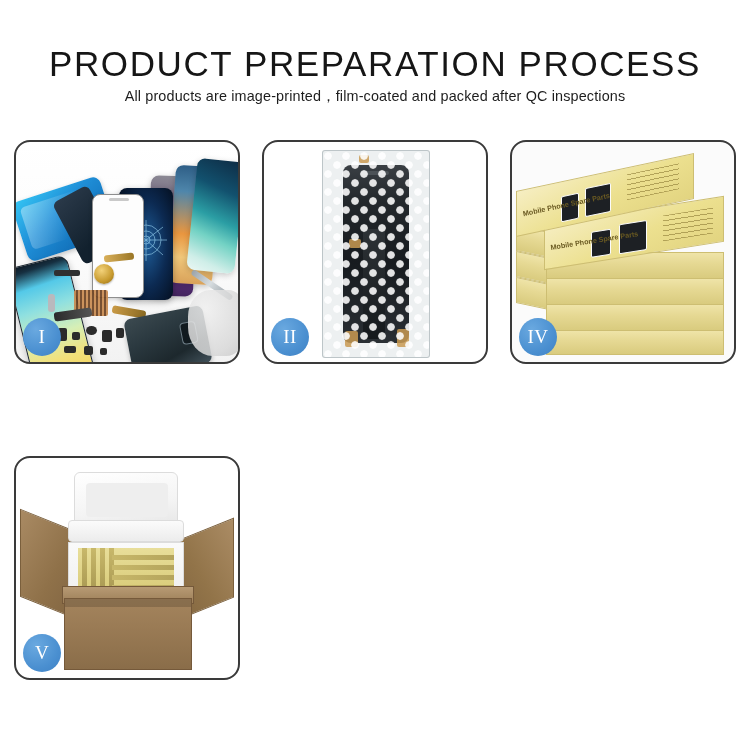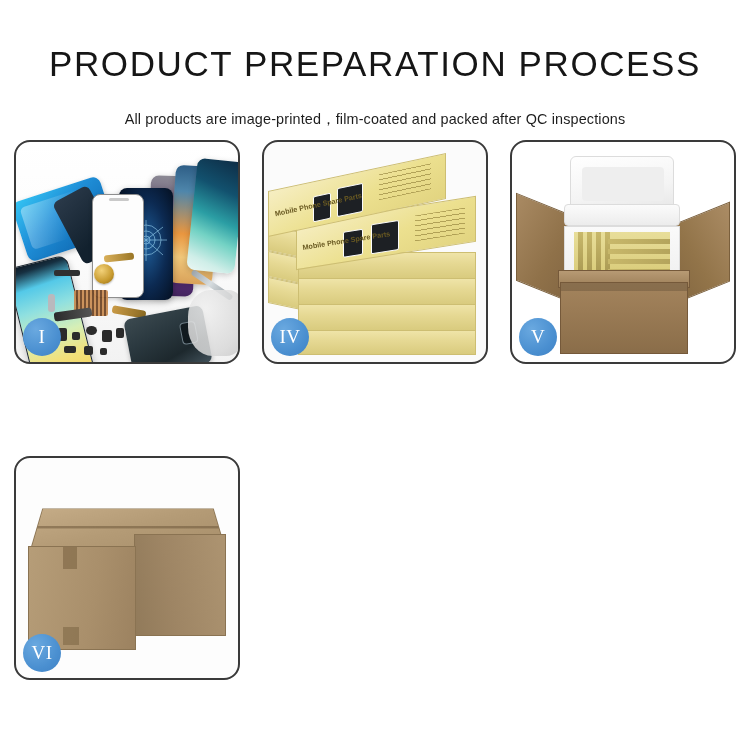--- a/index.html
+++ b/index.html
@@ -16,21 +16,21 @@
   .title {
     margin-top: 44px;
     font-size: 35px;
     letter-spacing: 1.6px;
     font-weight: 400;
     color: #161616;
     font-family: "Liberation Sans", sans-serif;
     white-space: nowrap;
   }
   .subtitle {
-    margin-top: 26px;
+    margin-top: 3px;
     font-size: 14.4px;
     color: #1d1d1d;
     letter-spacing: 0.15px;
     white-space: nowrap;
   }
 
   
   .grid {
     position: absolute;
     left: 14px; top: 140px;
@@ -441,20 +441,34 @@
         <div class="dot" style="left:32px;top:152px;width:7px;height:18px;border-radius:3px;background:#b9b9bd;"></div>
         <div class="ph p1-back">
           <div class="cam"></div>
         </div>
         <div class="tweezers"></div>
         <div class="hand"></div>
       </div>
       <div class="badge">I</div>
     </div>
 
+    <div class="card p2">
+      <div class="photo">
+        <div class="p2-bag">
+          <div class="p2-screen"></div>
+          <div class="p2-narrow"></div>
+          <div class="tape" style="left:36px;top:4px;width:10px;height:8px;"></div>
+          <div class="tape" style="left:26px;top:88px;width:12px;height:9px;"></div>
+          <div class="tape" style="left:22px;top:180px;width:13px;height:16px;"></div>
+          <div class="tape" style="left:74px;top:178px;width:12px;height:18px;"></div>
+          <div class="bubbles"></div>
+        </div>
+      </div>
+      <div class="badge">II</div>
+    </div>
 
 
     <div class="card p4">
       <div class="photo">
         <div class="stack">
 
           <div class="sb" style="left:0px;top:44px;width:104px;height:26px;transform:skewY(12deg);"></div>
           <div class="sb" style="left:0px;top:70px;width:104px;height:26px;transform:skewY(12deg);"></div>
           <div class="sb" style="left:0px;top:96px;width:104px;height:26px;transform:skewY(12deg);"></div>
           <div class="sb" style="left:0px;top:122px;width:104px;height:26px;transform:skewY(12deg);"></div>
@@ -498,25 +512,15 @@
           <div class="hb" style="top:17px;"></div>
           <div class="hb" style="top:27px;"></div>
           <div class="hb" style="top:37px;"></div>
         </div>
         <div class="p5-bodyrim"></div>
         <div class="p5-body"></div>
       </div>
       <div class="badge">V</div>
     </div>
 
-    <div class="card p6">
-      <div class="photo">
-        <div class="p6-top">
-          <div class="seam"></div>
-        </div>
-        <div class="p6-side"></div>
-        <div class="p6-front"></div>
-      </div>
-      <div class="badge">VI</div>
-    </div>
 
   </div>
 </div>
 
 </body></html>

